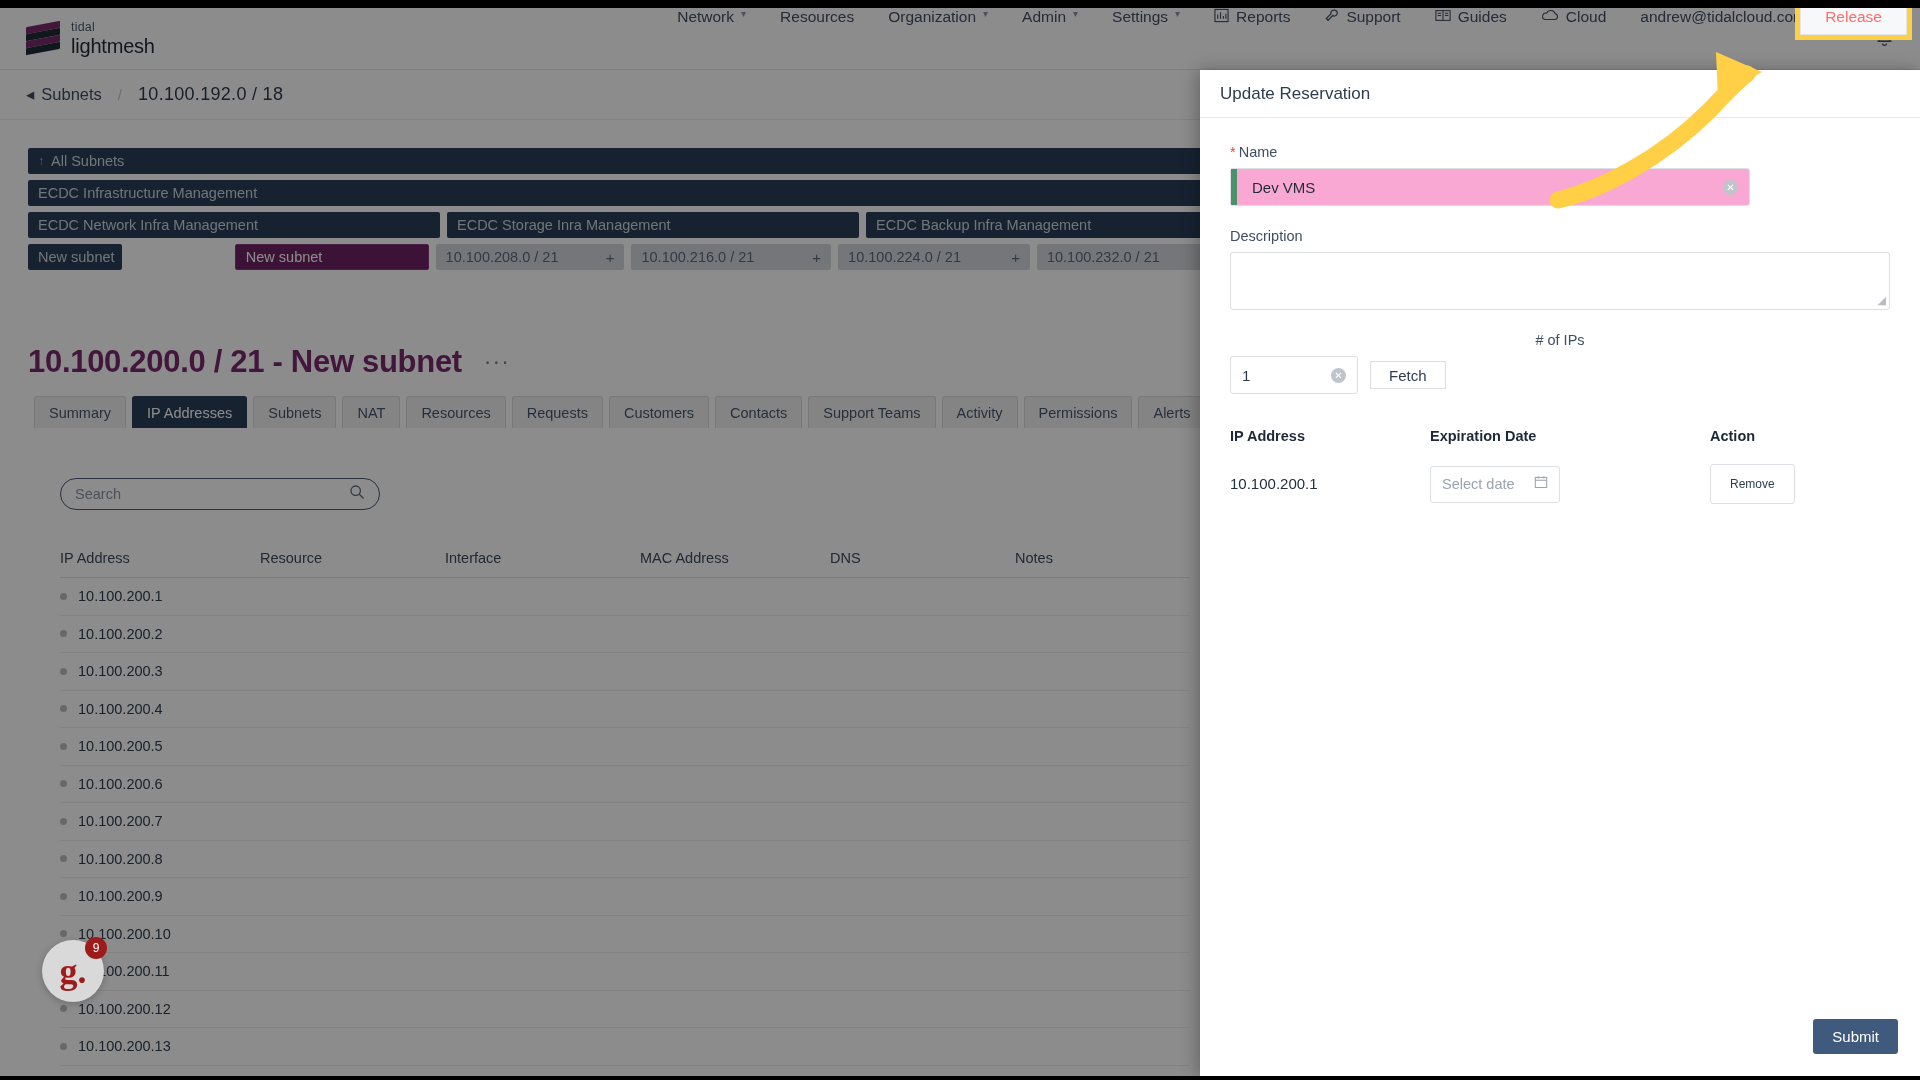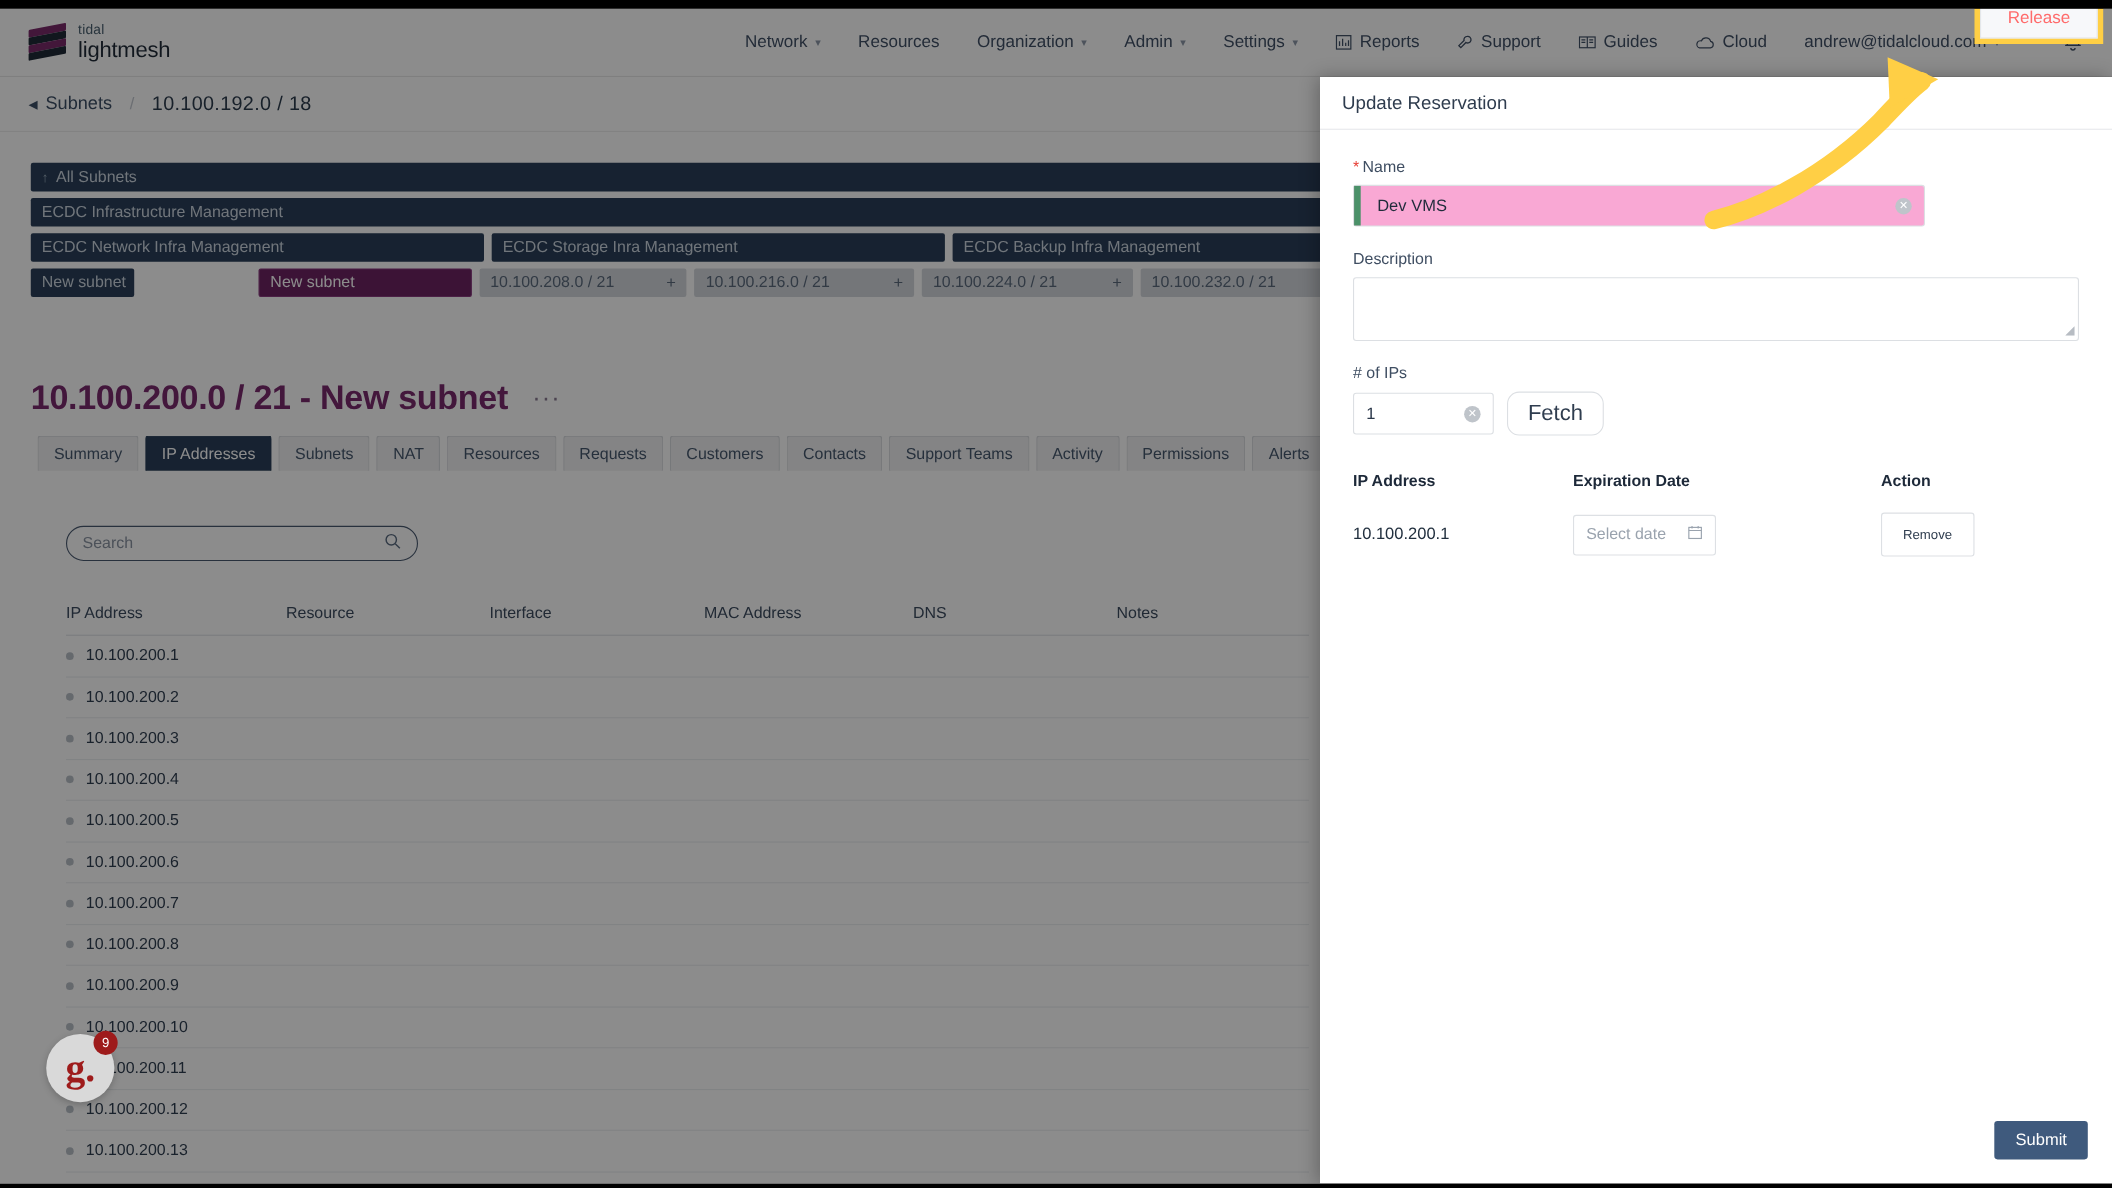--- a/index.html
+++ b/index.html
@@ -41,21 +41,21 @@
     background:#7b2a6b; transform: skewY(-11deg);
     border-radius:1px;
   }
   .logo-mark .band.d { background:#1f2a37; }
   .brand-text { line-height:1; }
   .brand-text .t1 { font-size:12.5px; color:#4a6070; letter-spacing:.2px; display:block; margin-bottom:2px;}
   .brand-text .t2 { font-size:20px; color:#1f2a37; display:block; letter-spacing:-.2px;}
 
   .nav-links { display:flex; align-items:center; gap:0; margin-left:auto; margin-right:18px; }
   .nav-item {
-    display:flex; align-items:center; gap:7px;
+    display:flex; align-items:flex-start; gap:7px;
     font-size:15.5px; color:#415066; padding:0 17px; height:62px;
     cursor:pointer; white-space:nowrap;
   }
   .nav-item .caret { font-size:10px; color:#8d98a8; }
   .nav-ic { display:inline-flex; align-items:center; }
   .bell-wrap { padding:0 26px 0 22px; display:flex; align-items:center; height:62px; cursor:pointer;}
 
   
   .crumbbar {
     position:absolute; left:0; top:70px; width:1920px; height:50px;
@@ -171,22 +171,22 @@
     position:absolute; right:3px; bottom:2px; color:#b7bcc3; font-size:11px;
     transform: rotate(0deg);
   }
   .ips-row { display:flex; align-items:center; gap:12px; }
   .ips-input {
     width:128px; height:38px; border:1px solid #dcdfe3; border-radius:3px;
     display:flex; align-items:center; padding:0 11px; position:relative; background:#fff;
   }
   .ips-input .val { font-size:15px; color:#2a3749; }
   .fetch-btn {
-    height:40px; border:1px solid #dcdfe3; background:#fff; border-radius:11px;
-    padding:0 18px; font-size:20px; color:#2f3d4f; cursor:pointer;
+    height:28px; border:1px solid #dcdfe3; background:#fff; border-radius:0;
+    padding:0 18px; font-size:15px; color:#2f3d4f; cursor:pointer;
     font-family:"Liberation Sans", sans-serif;
   }
 
   .res-tbl { margin-top:34px; }
   .res-tbl .rh { display:flex; font-size:14.5px; color:#1d2939; font-weight:bold; }
   .res-tbl .rr { display:flex; align-items:center; margin-top:20px; }
   .rc1 { width:200px; } .rc2 { width:280px; } .rc3 { width:180px; }
   .res-ip { font-size:15px; color:#22303f; }
   .date-input {
     width:130px; height:37px; border:1px solid #dde0e4; border-radius:3px;
@@ -637,21 +637,21 @@
         <div class="accent"></div>
         <span class="val">Dev VMS</span>
         <span class="clear-x">✕</span>
       </div>
 
       <div class="fld-label" style="margin-top:22px;">Description</div>
       <div class="desc-area">
         <span class="grip">◢</span>
       </div>
 
-      <div class="fld-label" style="margin-top:22px;"># of IPs</div>
+      <div class="fld-label" style="margin-top:22px;text-align:center;"># of IPs</div>
       <div class="ips-row">
         <div class="ips-input">
           <span class="val">1</span>
           <span class="clear-x">✕</span>
         </div>
         <button class="fetch-btn">Fetch</button>
       </div>
 
       <div class="res-tbl">
         <div class="rh">

